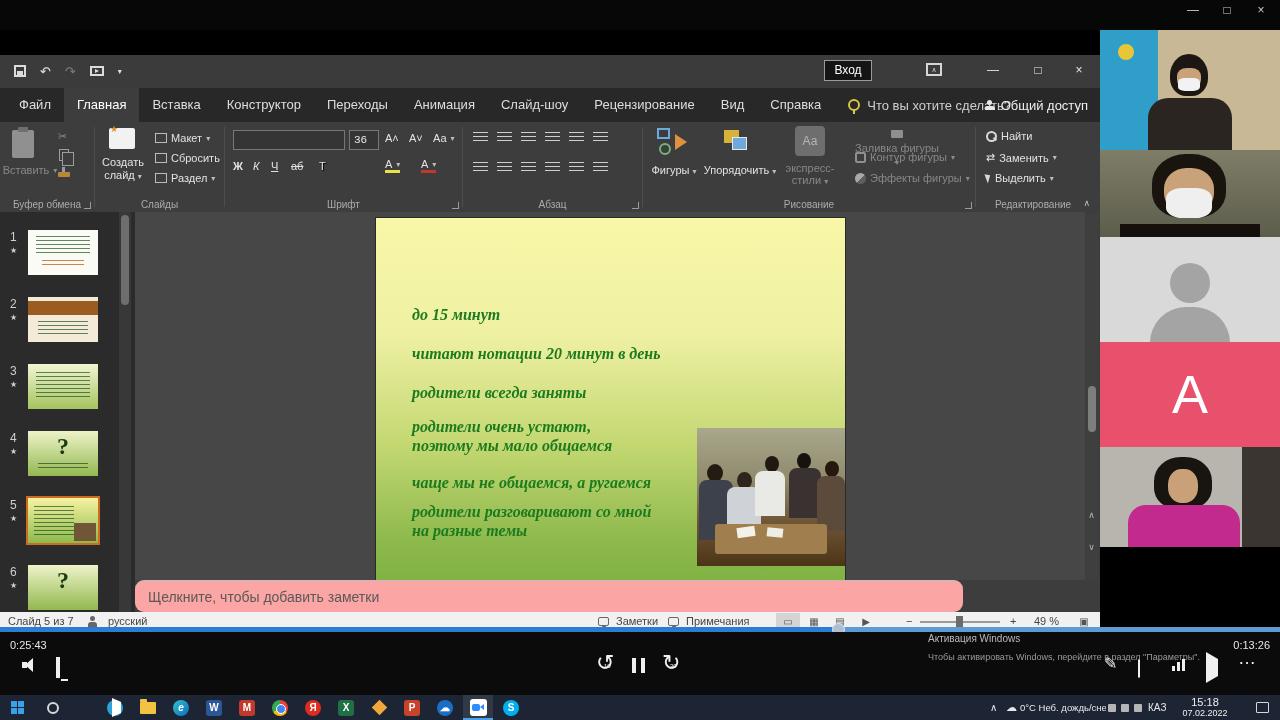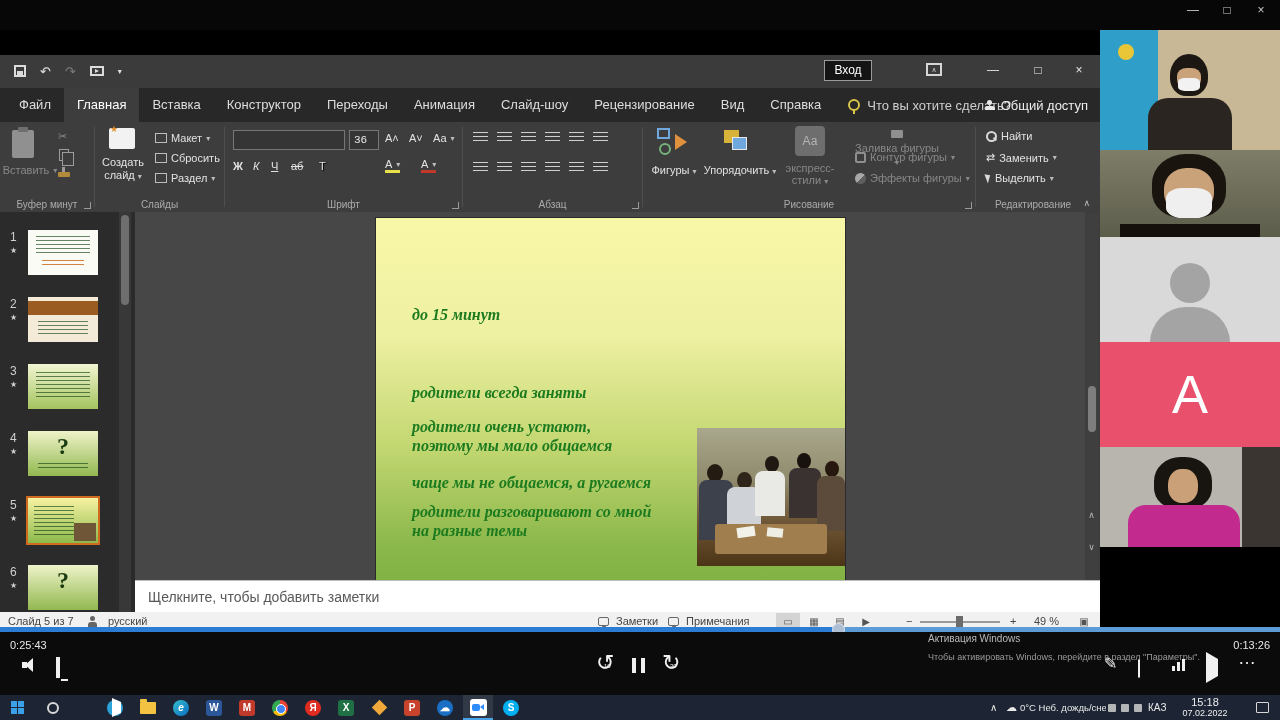--- a/index.html
+++ b/index.html
@@ -95,21 +95,21 @@
   .slide-line { position:absolute; left:36px; font-family:"Liberation Serif", serif; font-style:italic; font-weight:bold;
                 color:#1c7a1f; font-size:16px; line-height:19px; }
   .photo { position:absolute; right:0; top:210px; width:148px; height:138px;
            background:linear-gradient(180deg,#a9a78c 0%, #8f8a6c 38%, #6e5636 68%, #4c3416 100%); overflow:hidden; }
   .ph { position:absolute; border-radius:50%; }
   .pb { position:absolute; border-radius:8px 8px 0 0; }
   .editor-scroll { position:absolute; left:1086px; top:159px; width:12px; height:366px; background:#3f3f3f; }
   .editor-scroll .thumbv { position:absolute; left:2px; top:172px; width:8px; height:46px; background:#7e7e7e; border-radius:4px; }
   .nav-chevron { position:absolute; left:1084px; width:15px; text-align:center; font-size:9px; color:#b5b5b5; }
 
-  .notes { position:absolute; left:135px; top:525px; width:965px; height:32px; background:#ffffff; border-top:1px solid #bdbdbd; }
+  .notes { position:absolute; left:135px; top:525px; width:828px; height:32px; background:#fca5a5; border-top:1px solid #bdbdbd;border-radius:9px; }
   .notes-text { position:absolute; left:13px; top:8px; font-size:14px; color:#595959; }
 
   .statusbar { position:absolute; left:0; top:557px; width:1100px; height:20px; background:#f1f1f1; color:#454545; font-size:11px; }
   .sb-item { position:absolute; top:3px; white-space:nowrap; }
   .sb-viewbtn { position:absolute; top:1px; width:24px; height:18px; text-align:center; line-height:18px; font-size:10px; color:#555; }
   .sb-viewbtn.on { background:#d4d4d4; }
   .zoom-track { position:absolute; top:9px; width:80px; height:2px; background:#9a9a9a; }
   .zoom-notch { position:absolute; left:38px; top:-3px; width:2px; height:8px; background:#9a9a9a; }
   .zoom-handle { position:absolute; left:36px; top:-5px; width:7px; height:12px; background:#6b6b6b; }
   .sb-person { width:9px; height:11px; position:relative; display:inline-block; }
@@ -235,21 +235,21 @@
         </div>
         <div class="rrow rdis" style="left:58px; top:8px;">
             <span>✂</span>
           </div>
         <div class="rrow" style="left:59px; top:27px;">
             <span class="icon-copy"></span>
           </div>
         <div class="rrow" style="left:58px; top:50px;">
             <span class="icon-brush"></span>
           </div>
-        <div class="rgroup-label">Буфер минут</div>
+        <div class="rgroup-label">Буфер обмена</div>
         <span class="launcher" style="right:3px;"></span>
       </div>
       <span class="rsep" style="left:94px;"></span>
 
       <div class="rgroup" style="left:95px; width:129px;">
         <div class="rrow" style="left:14px; top:6px;">
             <span class="icon-newslide">
               <span>★</span>
             </span>
           </div>
@@ -443,20 +443,21 @@
       <div class="thumb" style="top:353px; background:linear-gradient(180deg,#eef3c8,#92b850);">
         <span class="t-q" style="top:2px; font-size:24px;">?</span>
       </div>
     </div>
     <div class="panel-scroll"></div>
     <div class="panel-thumbbtn"></div>
 
     <div class="editor">
       <div class="slide">
         <div class="slide-line" style="top:87px;">до 15 минут</div>
+        <div class="slide-line" style="top:126px;">читают нотации 20 минут в день</div>
         <div class="slide-line" style="top:165px;">родители всегда заняты</div>
         <div class="slide-line" style="top:255px;">чаще мы не общаемся, а ругаемся</div>
         <div class="slide-line" style="top:199px; width:238px;">родители очень устают, поэтому мы мало общаемся</div>
         <div class="slide-line" style="top:284px; width:252px;">родители разговаривают со мной на разные темы</div>
         <div class="photo">
           <div class="ph" style="left:10px; top:36px; width:16px; height:18px; background:#241c12;"></div>
           <div class="pb" style="left:2px;  top:52px; width:34px; height:60px; background:#3c414c;"></div>
           <div class="ph" style="left:40px; top:44px; width:15px; height:17px; background:#2e241a;"></div>
           <div class="pb" style="left:30px; top:59px; width:34px; height:55px; background:#cfd3d8;"></div>
           <div class="ph" style="left:68px; top:28px; width:14px; height:16px; background:#201812;"></div>

